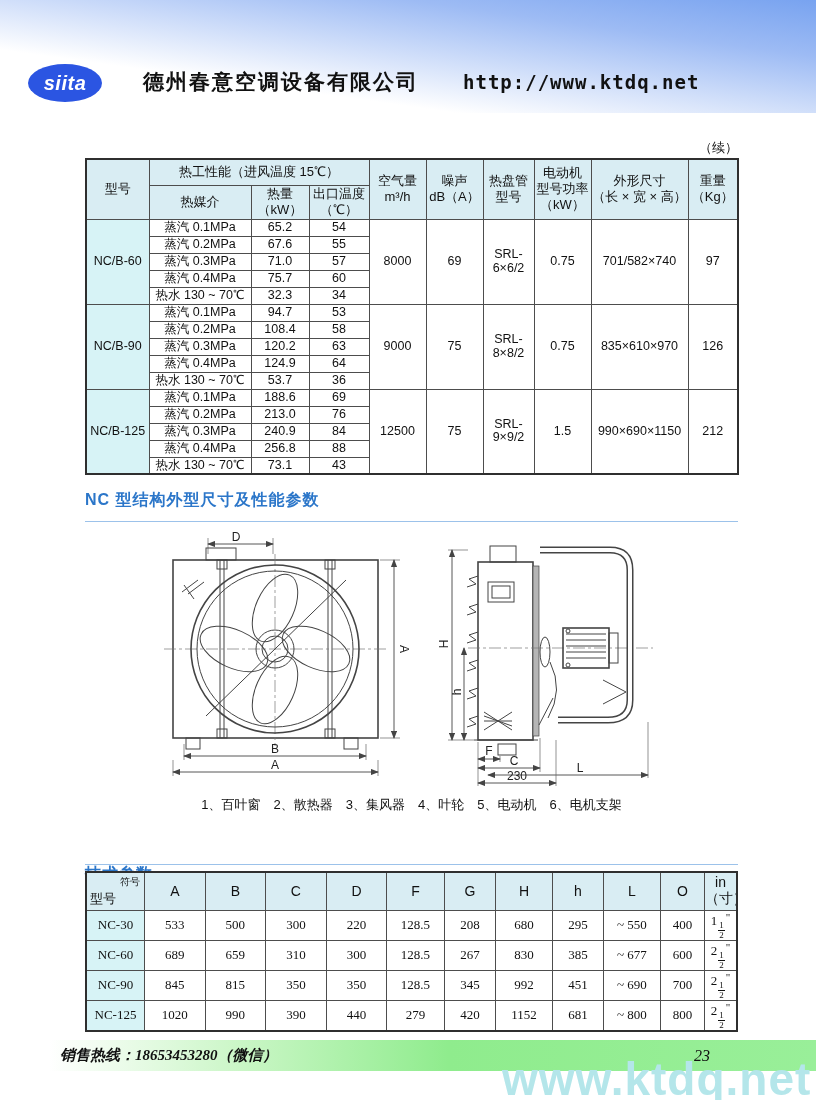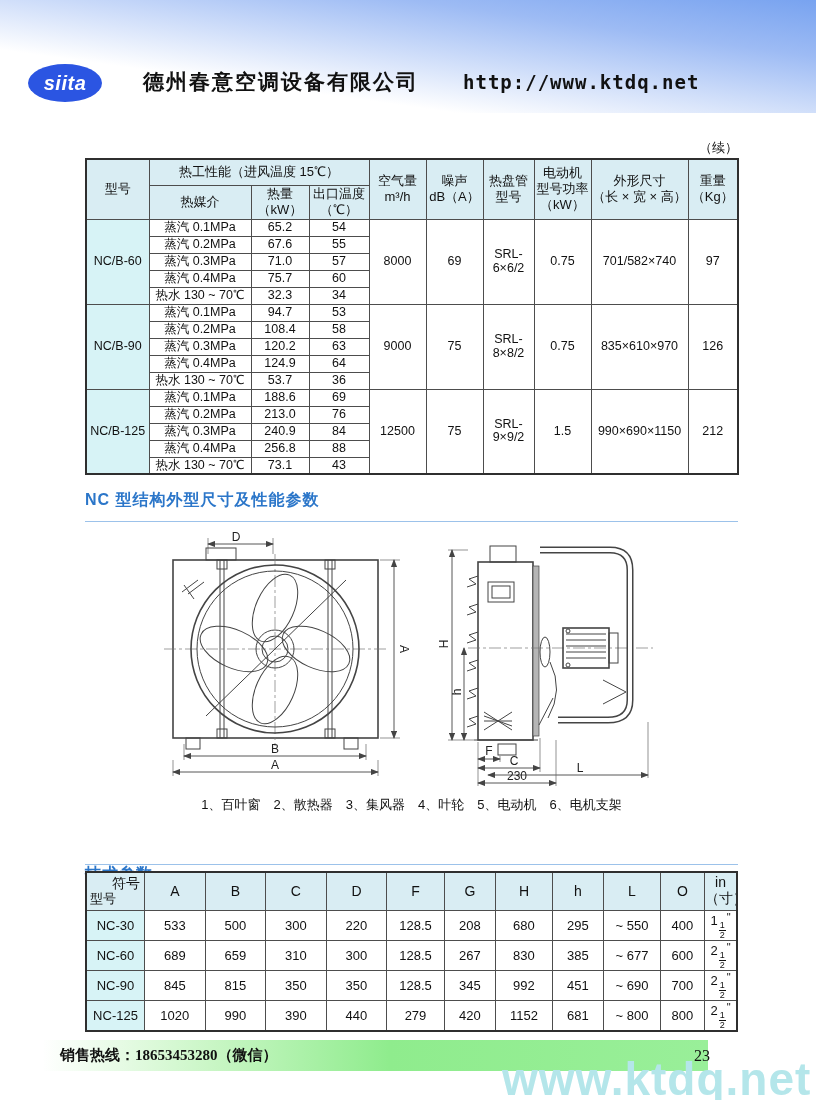--- a/index.html
+++ b/index.html
@@ -58,46 +58,47 @@
   .dthick { stroke:#444; stroke-width:1.6; fill:none; }
   .dcenter { stroke:#777; stroke-width:.7; fill:none; stroke-dasharray:12 3 3 3; }
   .dim { stroke:#444; stroke-width:.9; }
   .ext { stroke:#666; stroke-width:.7; }
   .dtext { font-size:12px; fill:#222; font-family:"Liberation Sans",sans-serif; }
   .caption { position:absolute; left:85px; top:796px; width:653px; text-align:center; font-size:13px; }
 
   #table2 { top:871px; }
   #table2 th { background:#d9edf3; font-size:14px; }
   #table2 thead tr { height:38px; }
-  #table2 tbody tr { height:26px; }
+  #table2 tbody tr { height:26px;font-family:Liberation Serif, serif; }
   #table2 tbody td { font-size:13px; }
   #table2 td.model { background:#d7f3f6; }
   #table2 th:nth-child(1){width:58px} #table2 th:nth-child(2){width:60px}
   #table2 th:nth-child(3){width:60px} #table2 th:nth-child(4){width:60px}
   #table2 th:nth-child(5){width:60px} #table2 th:nth-child(6){width:57px}
   #table2 th:nth-child(7){width:51px} #table2 th:nth-child(8){width:56px}
   #table2 th:nth-child(9){width:51px} #table2 th:nth-child(10){width:56px}
   #table2 th:nth-child(11){width:44px} #table2 th:nth-child(12){width:32px}
   th.corner {
     position:relative;
     background-image:linear-gradient(to bottom right,
       transparent calc(50% - .7px), #4d4d4d calc(50% - .7px),
       #4d4d4d calc(50% + .7px), transparent calc(50% + .7px));
   }
-  .corner-top    { position:absolute; top:2px; right:4px; font-size:14px; }
+  .corner-top    { position:absolute; top:2px; right:4px; font-size:10px; }
   .corner-bottom { position:absolute; bottom:2px; left:3px; font-size:13px; }
   .frac { display:inline-flex; flex-direction:column; align-items:center;
           font-size:9px; line-height:1; vertical-align:-3px; margin-left:1px; }
   .frac .num { border-bottom:1px solid #111; padding:0 1px; }
   .mark { font-size:11px; vertical-align:4px; margin-left:1px; }
 
   
   .footer-bar {
-    position:absolute; left:0; top:1040px; width:708px; height:31px;
+    position:absolute; left:0; top:1040px; width:816px; height:31px;
     background:linear-gradient(to right, #ffffff 0%, #ffffff 6%, #c9f6c5 30%, #8fec8d 55%, #99ef99 100%);
+    font-style:italic;
   }
   .hotline {
     position:absolute; left:60px; top:0; line-height:31px;
     font-family:"Liberation Serif", serif; font-weight:bold; font-size:15px;
   }
   .page-number {
     position:absolute; left:694px; top:0; line-height:31px;
     font-family:"Liberation Serif", serif; font-size:16px;text-align:center;
   }
   .watermark {

